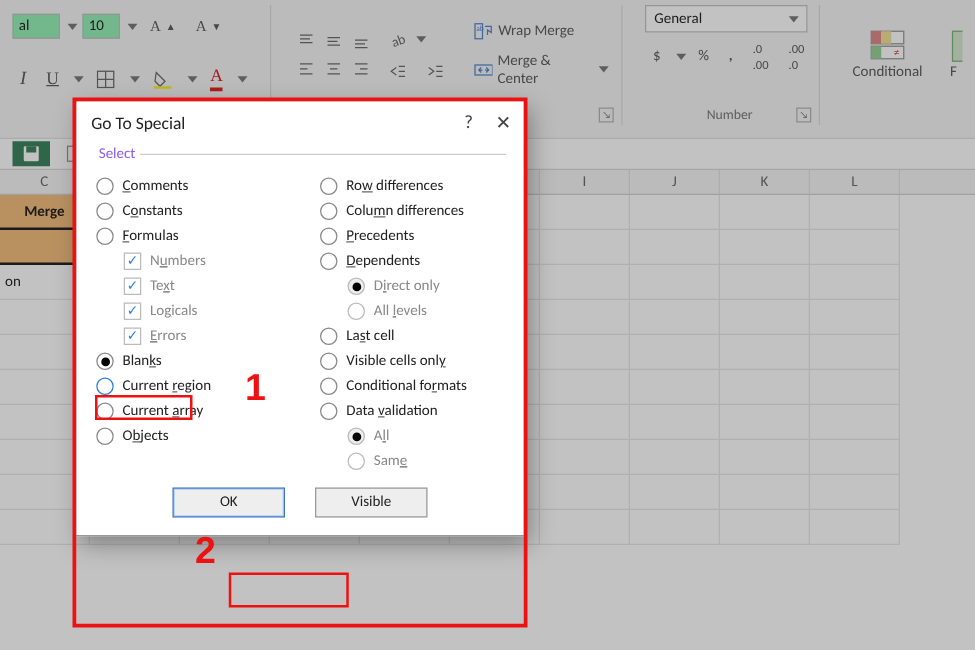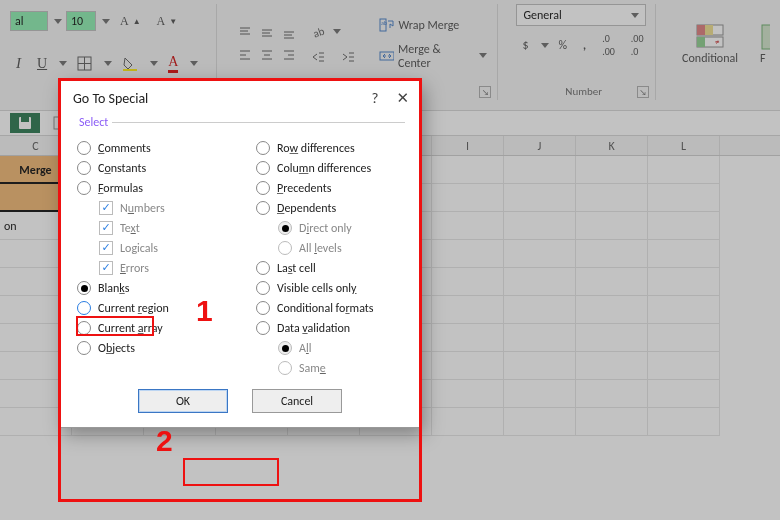--- a/index.html
+++ b/index.html
@@ -649,21 +649,21 @@
             </label>
           <label class="opt indent">
               <span class="radio grey"></span>
               <span class="chk-label">Sam<span class="u">e</span></span>
             </label>
         </div>
       </div>
     </fieldset>
     <div class="dlg-buttons">
       <div class="dlg-btn primary">OK</div>
-      <div class="dlg-btn">Cancel</div>
+      <div class="dlg-btn">Visible</div>
     </div>
   </div>
 </div>
 
 <div class="dialog-outline" style="left:58px;top:78px;width:364px;height:424px"></div>
 
 <div class="red-box" style="left:76px;top:316px;width:78px;height:20px"></div>
 
 <div class="red-box" style="left:183px;top:458px;width:96px;height:28px"></div>
 

